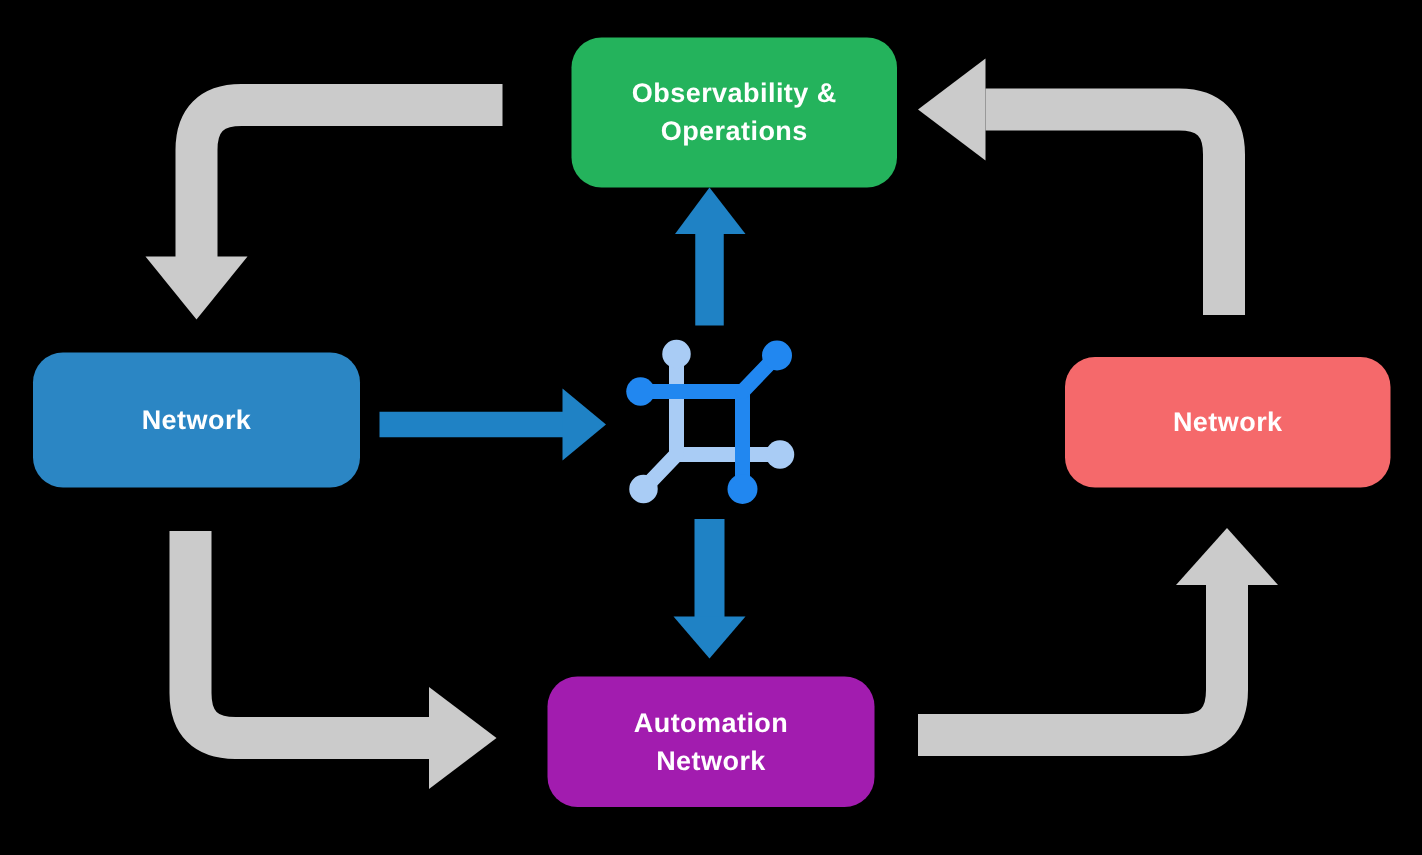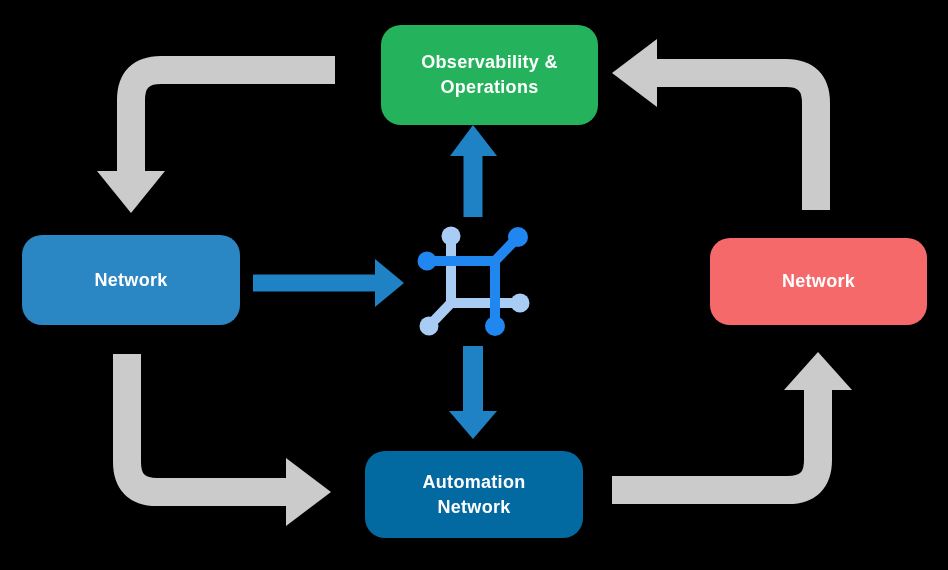--- a/index.html
+++ b/index.html
@@ -110,18 +110,18 @@
   </div>
 
   <div class="node node-operations" style="background-color: rgb(43, 134, 196);">
     <span>Network</span>
   </div>
 
   <div class="node node-infrastructure" style="background-color: rgb(245, 105, 107);">
     <span>Network</span>
   </div>
 
-  <div class="node node-automation" style="background-color: #0369a1;">
+  <div class="node node-automation" style="background-color: #a21caf;">
     <span>Automation</span>
     <span>Network</span>
   </div>
 
 </div>
 
 </body></html>

